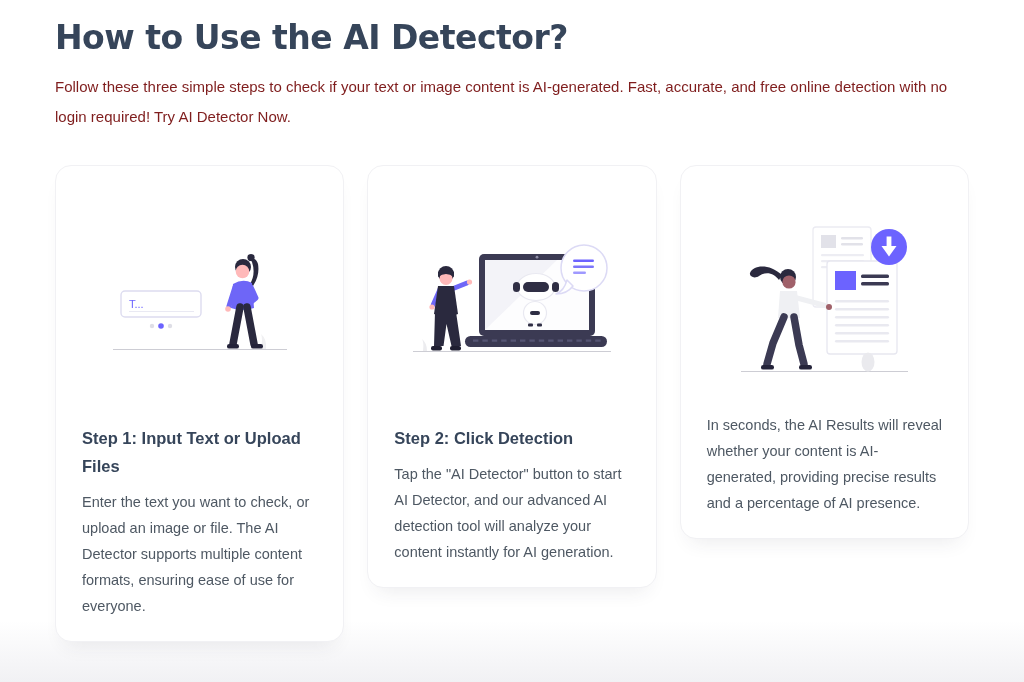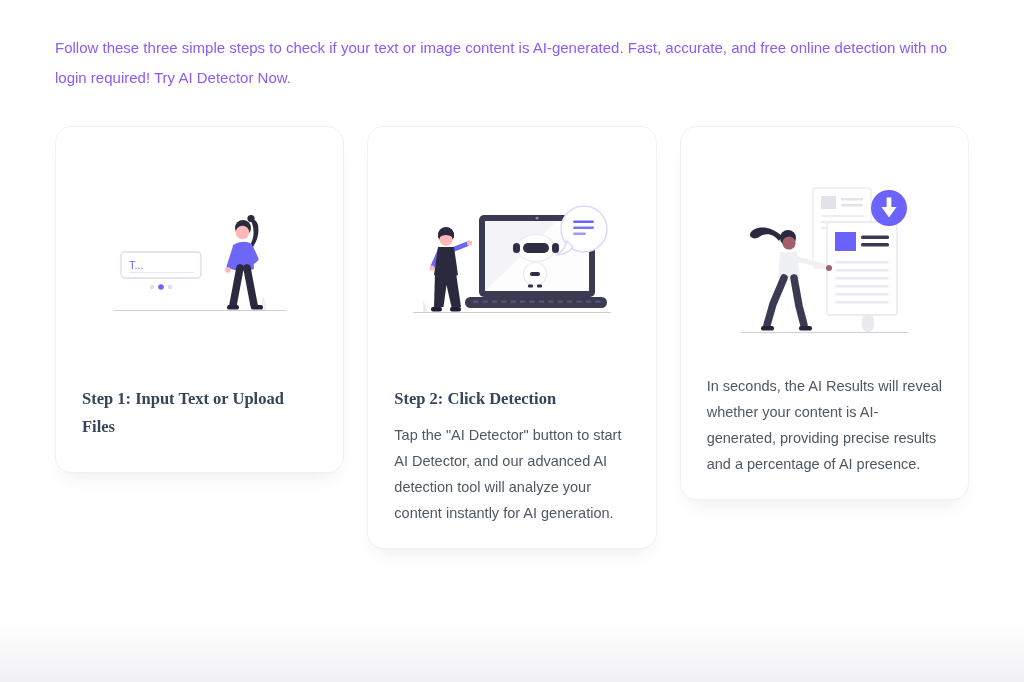--- a/index.html
+++ b/index.html
@@ -8,44 +8,45 @@
     font-family:"Liberation Sans", sans-serif;
     background:linear-gradient(180deg,#ffffff 0%,#ffffff 91%,#f1f1f4 100%);
   }
   .wrap{padding:18px 55px 0;}
   h1[data-name="page-title"]{
     font-family:"DejaVu Sans", sans-serif;
     font-size:33px;font-weight:bold;color:#36455a;
     margin:0;letter-spacing:-0.5px;
   }
   p[data-name="section-intro"]{
-    font-size:15px;line-height:30px;color:#8b5cf6;
+    font-size:15px;line-height:30px;color:#7f1d1d;
     margin:15px 0 0;max-width:918px;
   }
   .cards{display:flex;gap:23px;align-items:flex-start;margin-top:33px;}
   .card{
     box-sizing:border-box;width:290px;background:#fff;
     border:1px solid #f1f1f4;border-radius:16px;
     padding:0 26px 22px;
     box-shadow:0 12px 20px -10px rgba(45,45,70,0.10);
   }
   .illus{height:246px;display:flex;align-items:center;justify-content:center;}
   .illus svg{transform:translateY(12px);}
   .card h3{
-    font-family:Liberation Serif, serif;
+    font-family:Liberation Sans, sans-serif;
     font-size:16.5px;line-height:28px;font-weight:bold;
     color:#36455a;margin:12px 0 9px;
   }
   .card p{font-size:14.5px;line-height:26px;color:#4e5863;margin:0;}
   .svg-label{font-family:"Liberation Sans", sans-serif;}
 </style>
 </head>
 <body>
 
 <div class="wrap" data-name="how-to-section">
+  <h1 data-name="page-title">How to Use the AI Detector?</h1>
   <p data-name="section-intro">Follow these three simple steps to check if your text or image content is AI-generated. Fast, accurate, and free online detection with no login required! Try AI Detector Now.</p>
 
   <div class="cards" data-name="steps-row">
 
     <div class="card" data-name="step-card-1">
       <div class="illus" data-name="step1-illustration">
         <svg width="190" height="115" viewBox="0 0 190 115" data-name="person-typing-text-input-illustration">
           <line x1="8" y1="105.5" x2="182" y2="105.5" stroke="#cdcdd4" stroke-width="1.2"></line>
           <path d="M156,105 q2,-11 0,-15 q6,5 5,15 z" fill="#f0f0f2" data-name="grass-tuft"></path>
           <g data-name="text-input-box">
@@ -68,20 +69,21 @@
             <path d="M146,43 l5,11 l-6,5" stroke="#6e66f7" stroke-width="5" stroke-linecap="round" stroke-linejoin="round" fill="none"></path>
             <path d="M128,40 q10,-6 19,-1 l2,25 q-12,4 -23,0 z" fill="#6e66f7"></path>
             <path d="M135,63 l-7,37" stroke="#2a293e" stroke-width="7.5" stroke-linecap="round" fill="none"></path>
             <path d="M142,63 l7,37" stroke="#2a293e" stroke-width="7.5" stroke-linecap="round" fill="none"></path>
             <rect x="122" y="100" width="12" height="4.6" rx="2.2" fill="#24233a"></rect>
             <rect x="146" y="100" width="12" height="4.6" rx="2.2" fill="#24233a"></rect>
           </g>
         </svg>
       </div>
       <h3 data-name="step-title">Step 1: Input Text or Upload Files</h3>
+      <p data-name="step-description">Enter the text you want to check, or upload an image or file. The AI Detector supports multiple content formats, ensuring ease of use for everyone.</p>
     </div>
 
     <div class="card" data-name="step-card-2">
       <div class="illus" data-name="step2-illustration">
         <svg width="210" height="115" viewBox="0 0 210 115" data-name="person-with-laptop-chatbot-illustration">
           <line x1="6" y1="107.5" x2="204" y2="107.5" stroke="#cdcdd4" stroke-width="1.2"></line>
           <path d="M16,107 q1,-9 -1,-12 q5,4 5,12 z" fill="#ececef" data-name="grass-tuft"></path>
           <g data-name="laptop">
             <rect x="72" y="10" width="116" height="82" rx="5" fill="#3b3a53"></rect>
             <rect x="78" y="16" width="104" height="70" fill="#fdfdfe"></rect>

